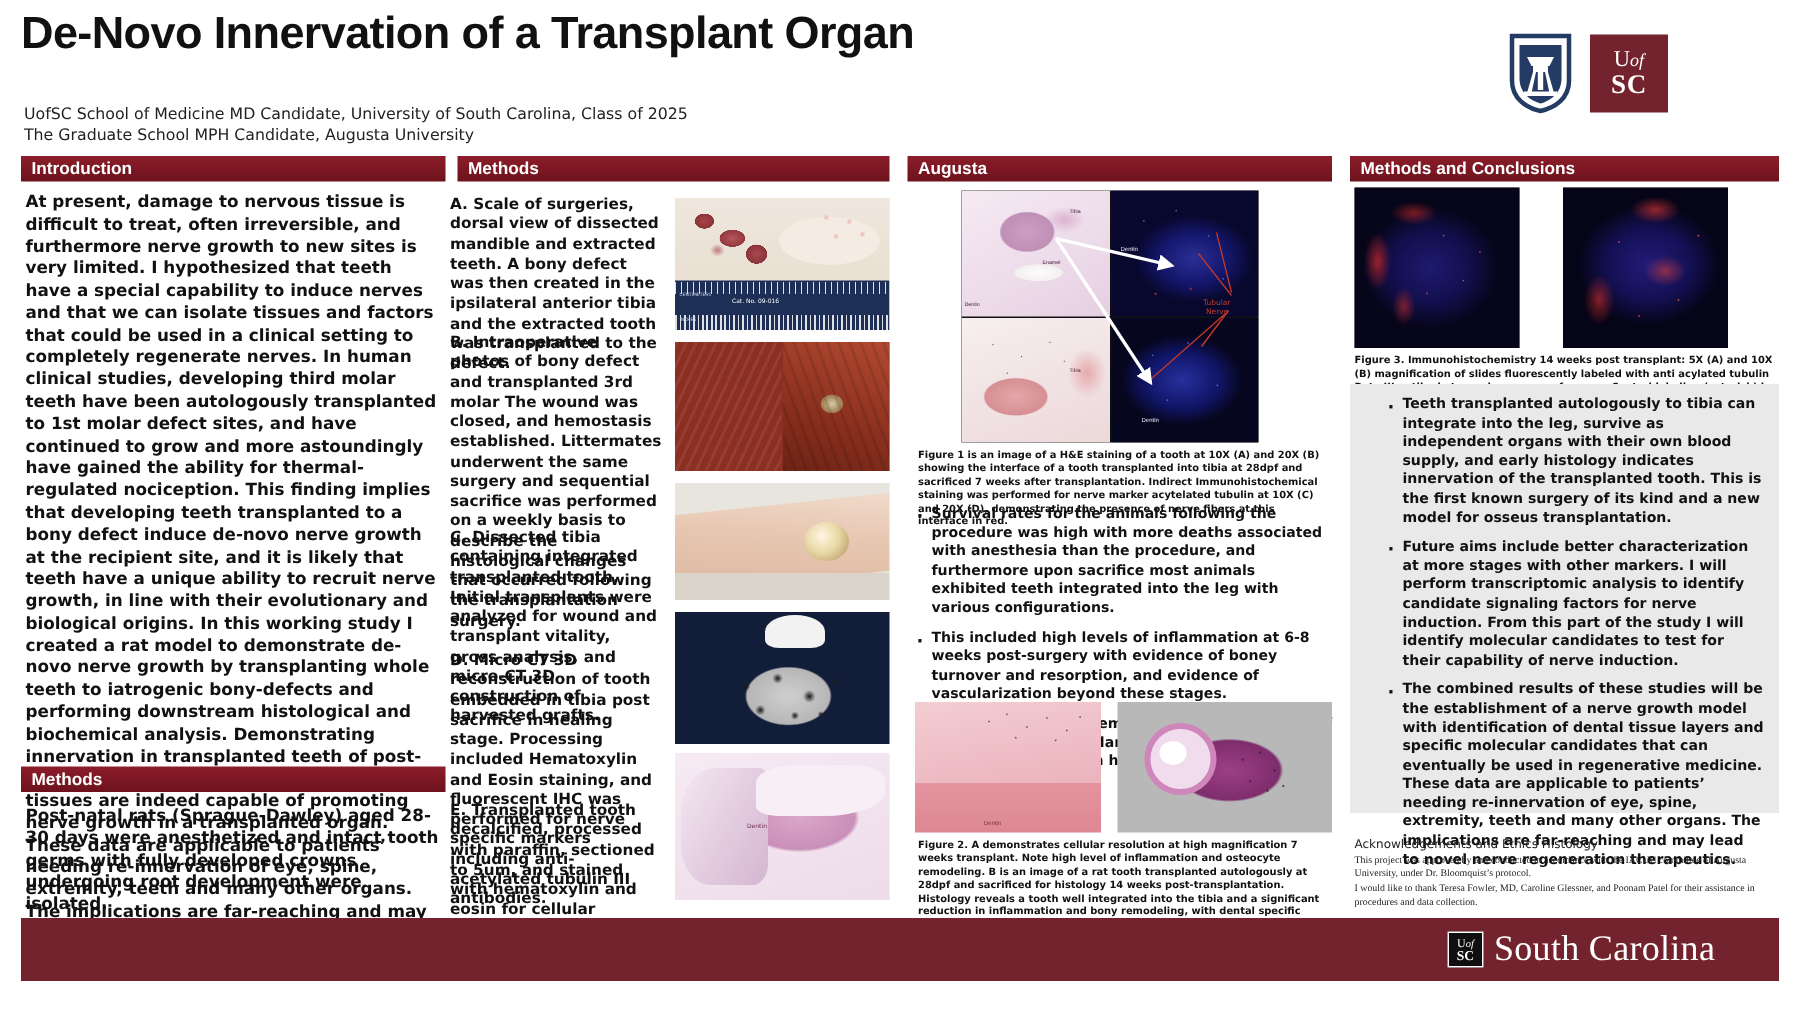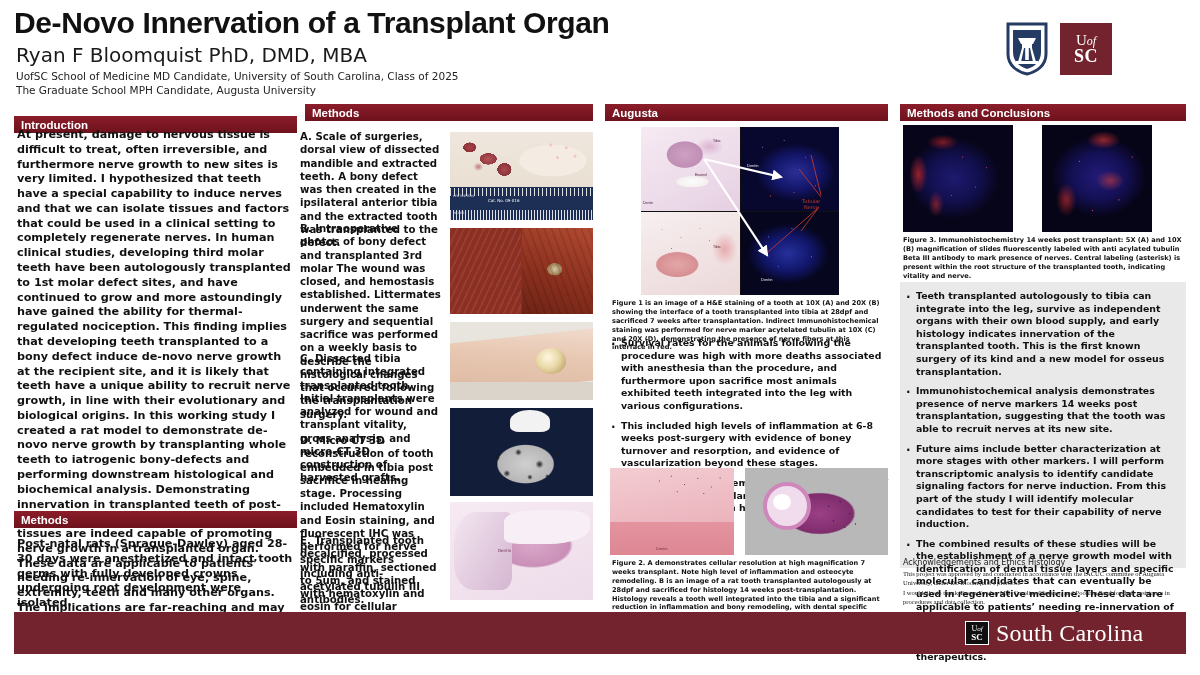--- a/index.html
+++ b/index.html
@@ -92,21 +92,20 @@
   .fl-mark .b{font-size:9px;font-weight:bold;}
   .fl-text{color:#fff;font-family:"Liberation Serif", serif;font-size:24px;letter-spacing:0.2px;}
 </style>
 </head>
 <body>
 
 <div class="poster">
 
   <div class="hdr">
     <div class="hdr-title">De-Novo Innervation of a Transplant Organ</div>
-    <div class="hdr-author">Ryan F Bloomquist PhD, DMD, MBA</div>
     <div class="hdr-aff1">UofSC School of Medicine MD Candidate, University of South Carolina, Class of 2025</div>
     <div class="hdr-aff2">The Graduate School MPH Candidate, Augusta University</div>
 
     <svg class="logo-shield" viewBox="0 0 42 54">
       <path d="M2 2 H40 V32 C40 44 30 50 21 52 C12 50 2 44 2 32 Z" fill="#ffffff" stroke="#243b63" stroke-width="3"></path>
       <path d="M7 8 H35 V30 C35 40 28 45 21 47 C14 45 7 40 7 30 Z" fill="#243b63"></path>
       <path d="M12 16 H30 L27 22 H15 Z" fill="#ffffff"></path>
       <rect x="16" y="22" width="10" height="4" fill="#ffffff"></rect>
       <rect x="19.2" y="26" width="3.6" height="12" fill="#ffffff"></rect>
       <path d="M12 40 L16 26 L18 26 L15 40 Z" fill="#ffffff"></path>
@@ -115,21 +114,21 @@
     </svg>
 
     <div class="logo-uofsc">
       <div>
         <div class="l1"><span>U</span><i>of</i></div>
         <div class="l2">SC</div>
       </div>
     </div>
   </div>
 
-  <div class="bar" style="left:14px;top:104px;width:283px;margin-top:12px;">Introduction</div>
+  <div class="bar" style="left:14px;top:104px;width:283px;">Introduction</div>
 
   <div class="col body-txt" style="left:17px;top:128px;width:278px;">At present, damage to nervous tissue is difficult to treat, often irreversible, and furthermore nerve growth to new sites is very limited. I hypothesized that teeth have a special capability to induce nerves and that we can isolate tissues and factors that could be used in a clinical setting to completely regenerate nerves. In human clinical studies, developing third molar teeth have been autologously transplanted to 1st molar defect sites, and have continued to grow and more astoundingly have gained the ability for thermal-regulated nociception. This finding implies that developing teeth transplanted to a bony defect induce de-novo nerve growth at the recipient site, and it is likely that teeth have a unique ability to recruit nerve growth, in line with their evolutionary and biological origins. In this working study I created a rat model to demonstrate de-novo nerve growth by transplanting whole teeth to iatrogenic bony-defects and performing downstream histological and biochemical analysis. Demonstrating innervation in transplanted teeth of post-natal rats would indicate that dental tissues are indeed capable of promoting nerve growth in a transplanted organ. These data are applicable to patients’ needing re-innervation of eye, spine, extremity, teeth and many other organs. The implications are far-reaching and may lead to novel nerve regeneration therapeutics.</div>
 
   <div class="bar" style="left:14px;top:511px;width:283px;">Methods</div>
 
   <div class="col body-txt" style="left:17px;top:537px;width:278px;">Post-natal rats (Sprague-Dawley) aged 28-30 days were anesthetized and intact tooth germs with fully developed crowns undergoing root development were isolated.</div>
 
   <div class="bar" style="left:305px;top:104px;width:288px;">Methods</div>
 
   <div class="col body-txt sm" style="left:300px;top:130px;width:141px;">A. Scale of surgeries, dorsal view of dissected mandible and extracted teeth. A bony defect was then created in the ipsilateral anterior tibia and the extracted tooth was transplanted to the defect.</div>
@@ -341,24 +340,23 @@
         radial-gradient(ellipse 16px 26px at 22% 70%, rgba(200,45,45,.65) 0%, transparent 64%),
         radial-gradient(ellipse 22px 16px at 62% 52%, rgba(210,60,60,.6) 0%, transparent 64%),
         radial-gradient(circle 1.4px at 34% 34%, #e05555 0%, transparent 70%),
         radial-gradient(circle 1.4px at 70% 70%, #e05555 0%, transparent 70%),
         radial-gradient(circle 1.4px at 82% 30%, #e05555 0%, transparent 70%),
         radial-gradient(circle 1.4px at 46% 80%, #e05555 0%, transparent 70%);"></div>
   </div>
 
   <div class="col cap" style="left:903px;top:236px;width:283px;">Figure 3. Immunohistochemistry 14 weeks post transplant: 5X (A) and 10X (B) magnification of slides fluorescently labeled with anti acylated tubulin Beta III antibody to mark presence of nerves. Central labeling (asterisk) is present within the root structure of the transplanted tooth, indicating vitality and nerve.</div>
 
-  <div class="panel" style="left:900px;top:282px;width:286px;height:286px;padding:8px 10px 0 5px;">
+  <div class="panel" style="left:900px;top:256px;width:286px;height:286px;padding:8px 10px 0 24px;">
     <ul class="bullets">
       <li>Teeth transplanted autologously to tibia can integrate into the leg, survive as independent organs with their own blood supply, and early histology indicates innervation of the transplanted tooth. This is the first known surgery of its kind and a new model for osseus transplantation.</li>
-      <li>Immunohistochemical analysis demonstrates presence of nerve markers 14 weeks post transplantation, suggesting that the tooth was able to recruit nerves at its new site.</li>
       <li>Future aims include better characterization at more stages with other markers. I will perform transcriptomic analysis to identify candidate signaling factors for nerve induction. From this part of the study I will identify molecular candidates to test for their capability of nerve induction.</li>
       <li>The combined results of these studies will be the establishment of a nerve growth model with identification of dental tissue layers and specific molecular candidates that can eventually be used in regenerative medicine. These data are applicable to patients’ needing re-innervation of eye, spine, extremity, teeth and many other organs. The implications are far-reaching and may lead to novel nerve regeneration therapeutics.</li>
     </ul>
   </div>
 
   <div class="col ack-title" style="left:903px;top:558px;width:283px;">Acknowledgements and Ethics Histology</div>
   <div class="col ack-body" style="left:903px;top:569px;width:283px;white-space:pre-line;">This project was approved by and conducted in accordance with the IACUC committee of Augusta University, under Dr. Bloomquist’s protocol.
 I would like to thank Teresa Fowler, MD, Caroline Glessner, and Poonam Patel for their assistance in procedures and data collection.</div>
 
   <div class="footer"></div>

